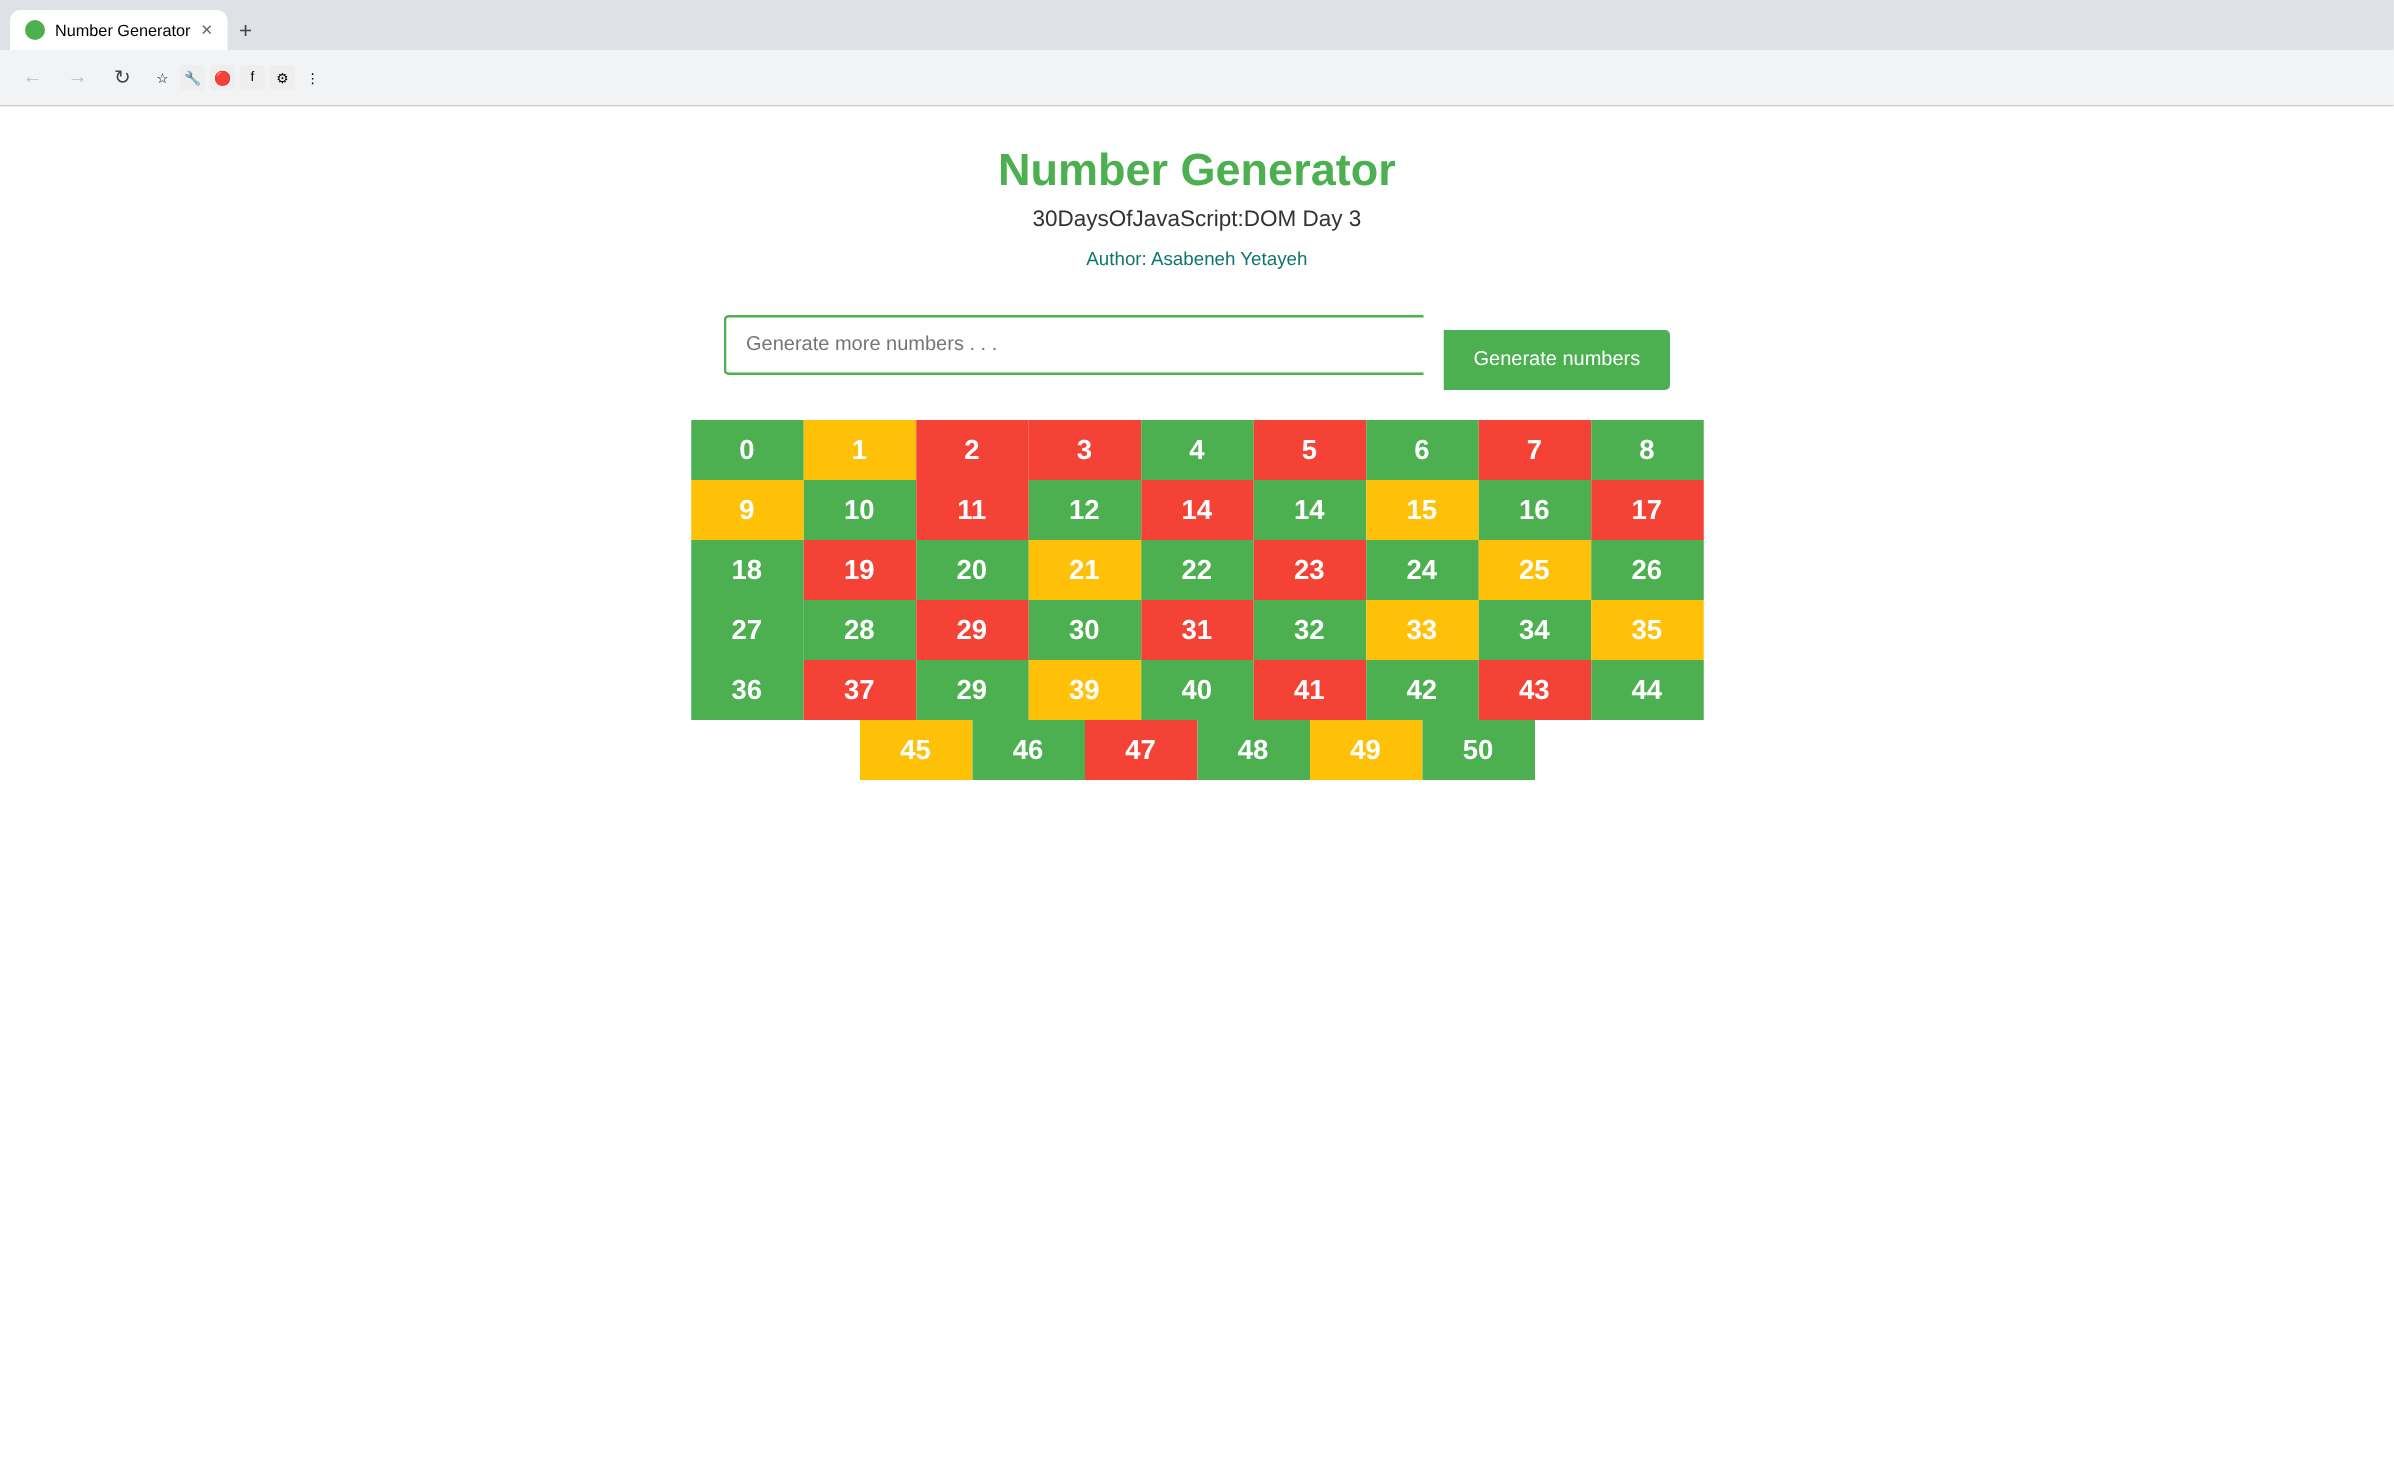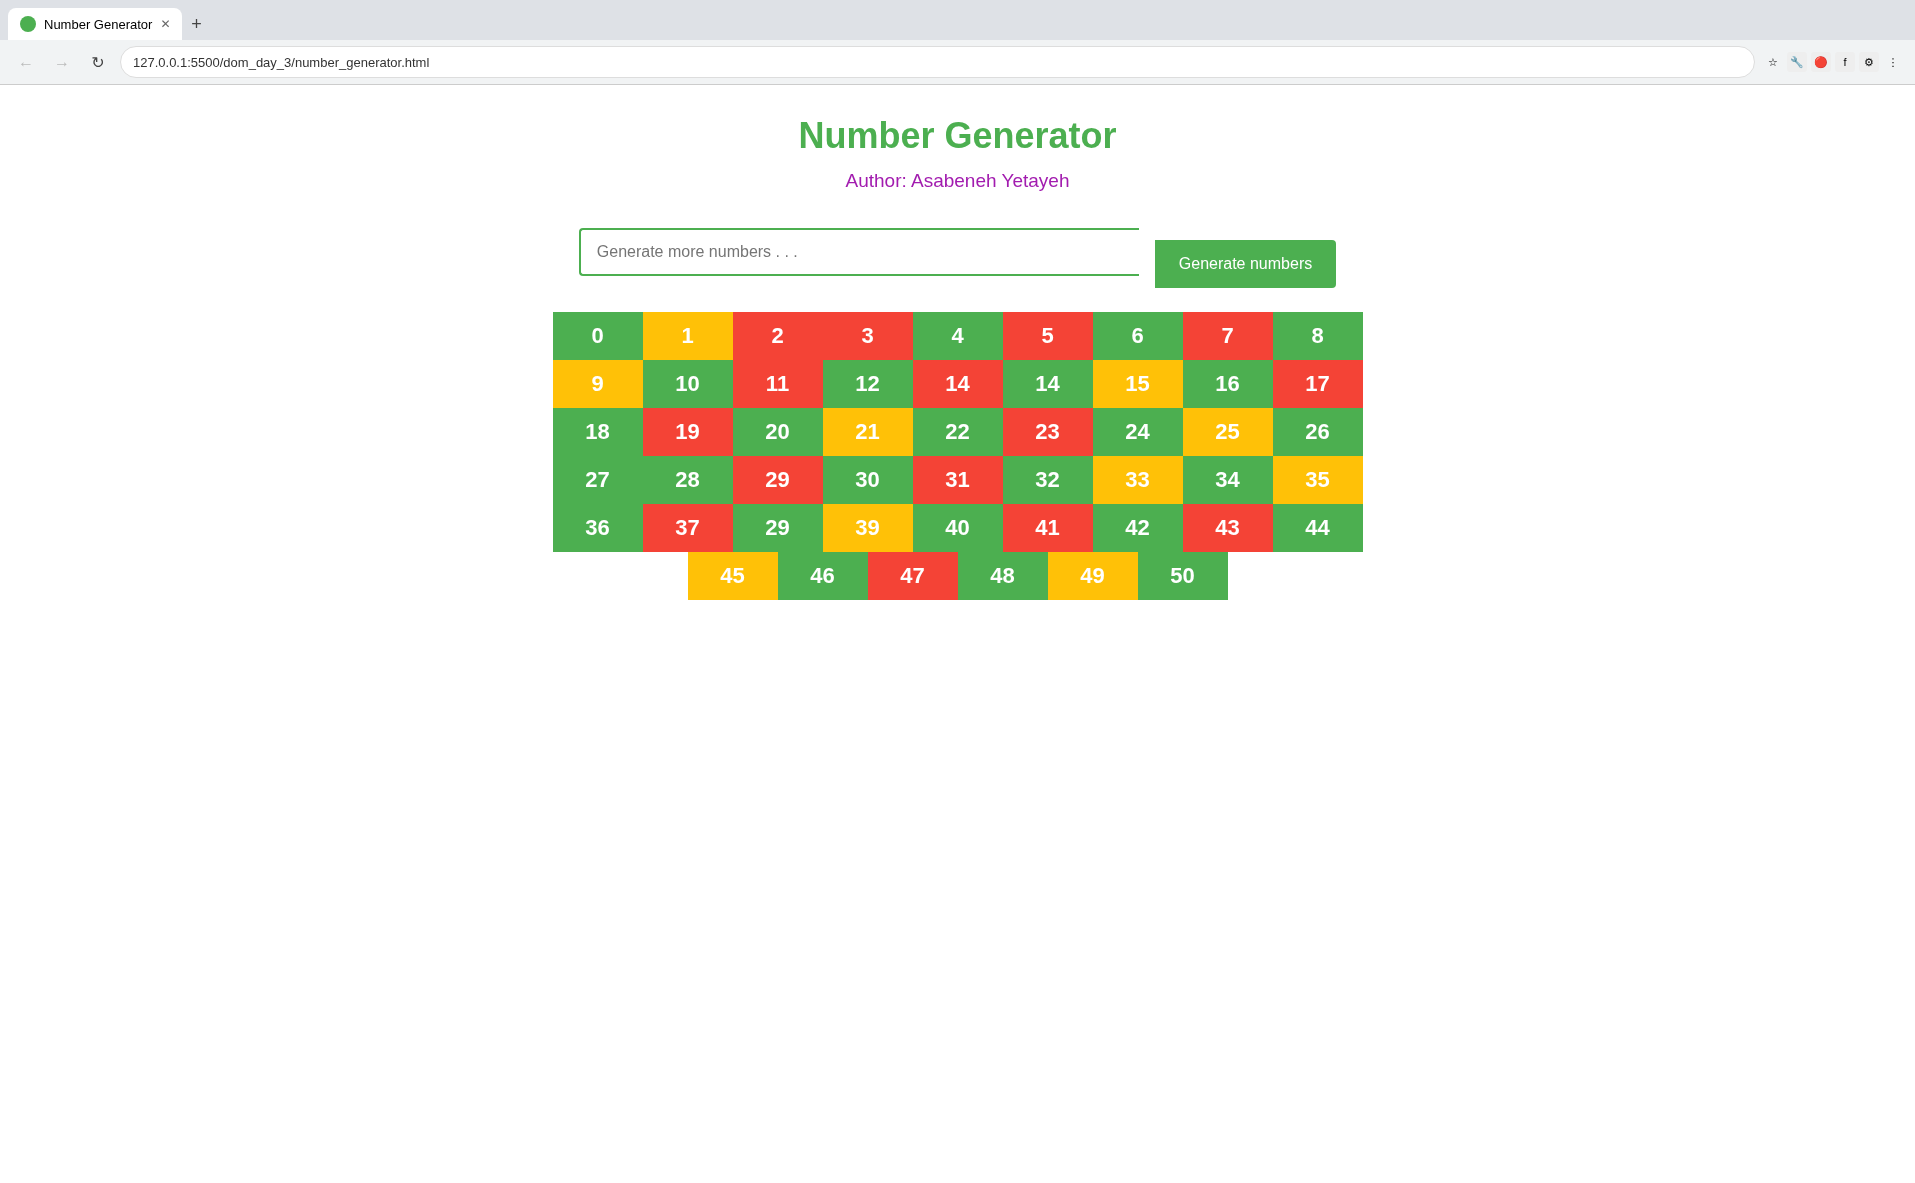--- a/index.html
+++ b/index.html
@@ -131,22 +131,22 @@
       margin-bottom: 8px;
     }
 
     .page-subtitle {
       color: #333;
       font-size: 18px;
       margin-bottom: 4px;
     }
 
     .page-author {
-      color: #a21caf;
-      font-size: 19px;
+      color: #0f766e;
+      font-size: 15px;
       margin-bottom: 24px;
       margin-top: 13px;
     }
 
     .input-section {
       display: flex;
       justify-content: center;
       align-items: center;
       gap: 16px;
       margin-bottom: 24px;
@@ -213,34 +213,34 @@
       <span>Number Generator</span>
       <span class="tab-close">✕</span>
     </div>
     <div class="tab-new">+</div>
   </div>
 
   <div class="address-bar">
     <button class="nav-btn" disabled="">←</button>
     <button class="nav-btn" disabled="">→</button>
     <button class="nav-btn">↻</button>
-    <input class="url-bar" type="text" value="127.0.0.1:5500/dom_day_3/number_generator.html" style="">
     <div class="browser-icons">
       <div class="browser-icon">☆</div>
       <div class="browser-icon" style="background:#eee;">🔧</div>
       <div class="browser-icon" style="background:#eee;">🔴</div>
       <div class="browser-icon" style="background:#eee;">f</div>
       <div class="browser-icon" style="background:#eee;">⚙</div>
       <div class="browser-icon">⋮</div>
     </div>
   </div>
 </div>
 
 <div class="page-content">
   <h1 class="page-title">Number Generator</h1>
+  <p class="page-subtitle">30DaysOfJavaScript:DOM Day 3</p>
   <p class="page-author">Author: Asabeneh Yetayeh</p>
 
   <div class="input-section">
     <input class="number-input" type="text" placeholder="Generate more numbers . . ." style="">
     <button class="generate-btn">Generate numbers</button>
   </div>
 
   <div class="numbers-grid" id="numbers-grid">
   <div class="number-cell color-green">0</div>
       <div class="number-cell color-yellow">1</div>

